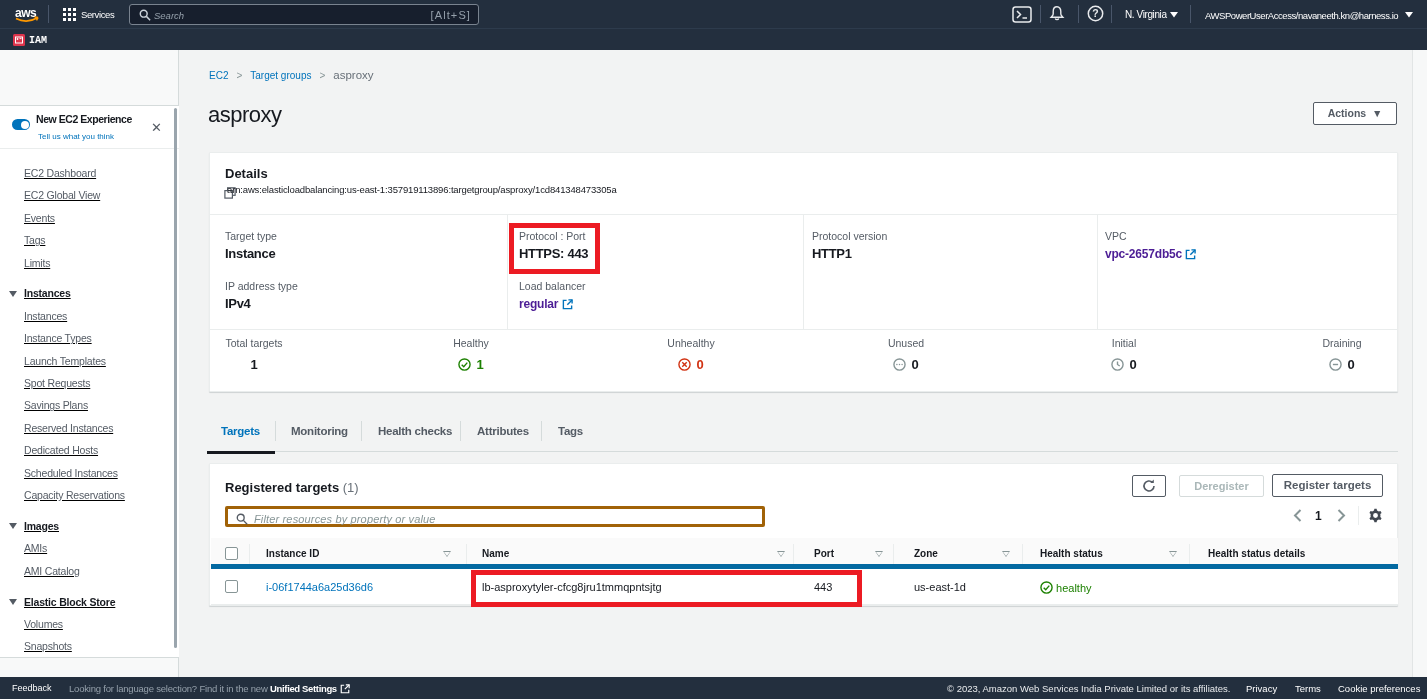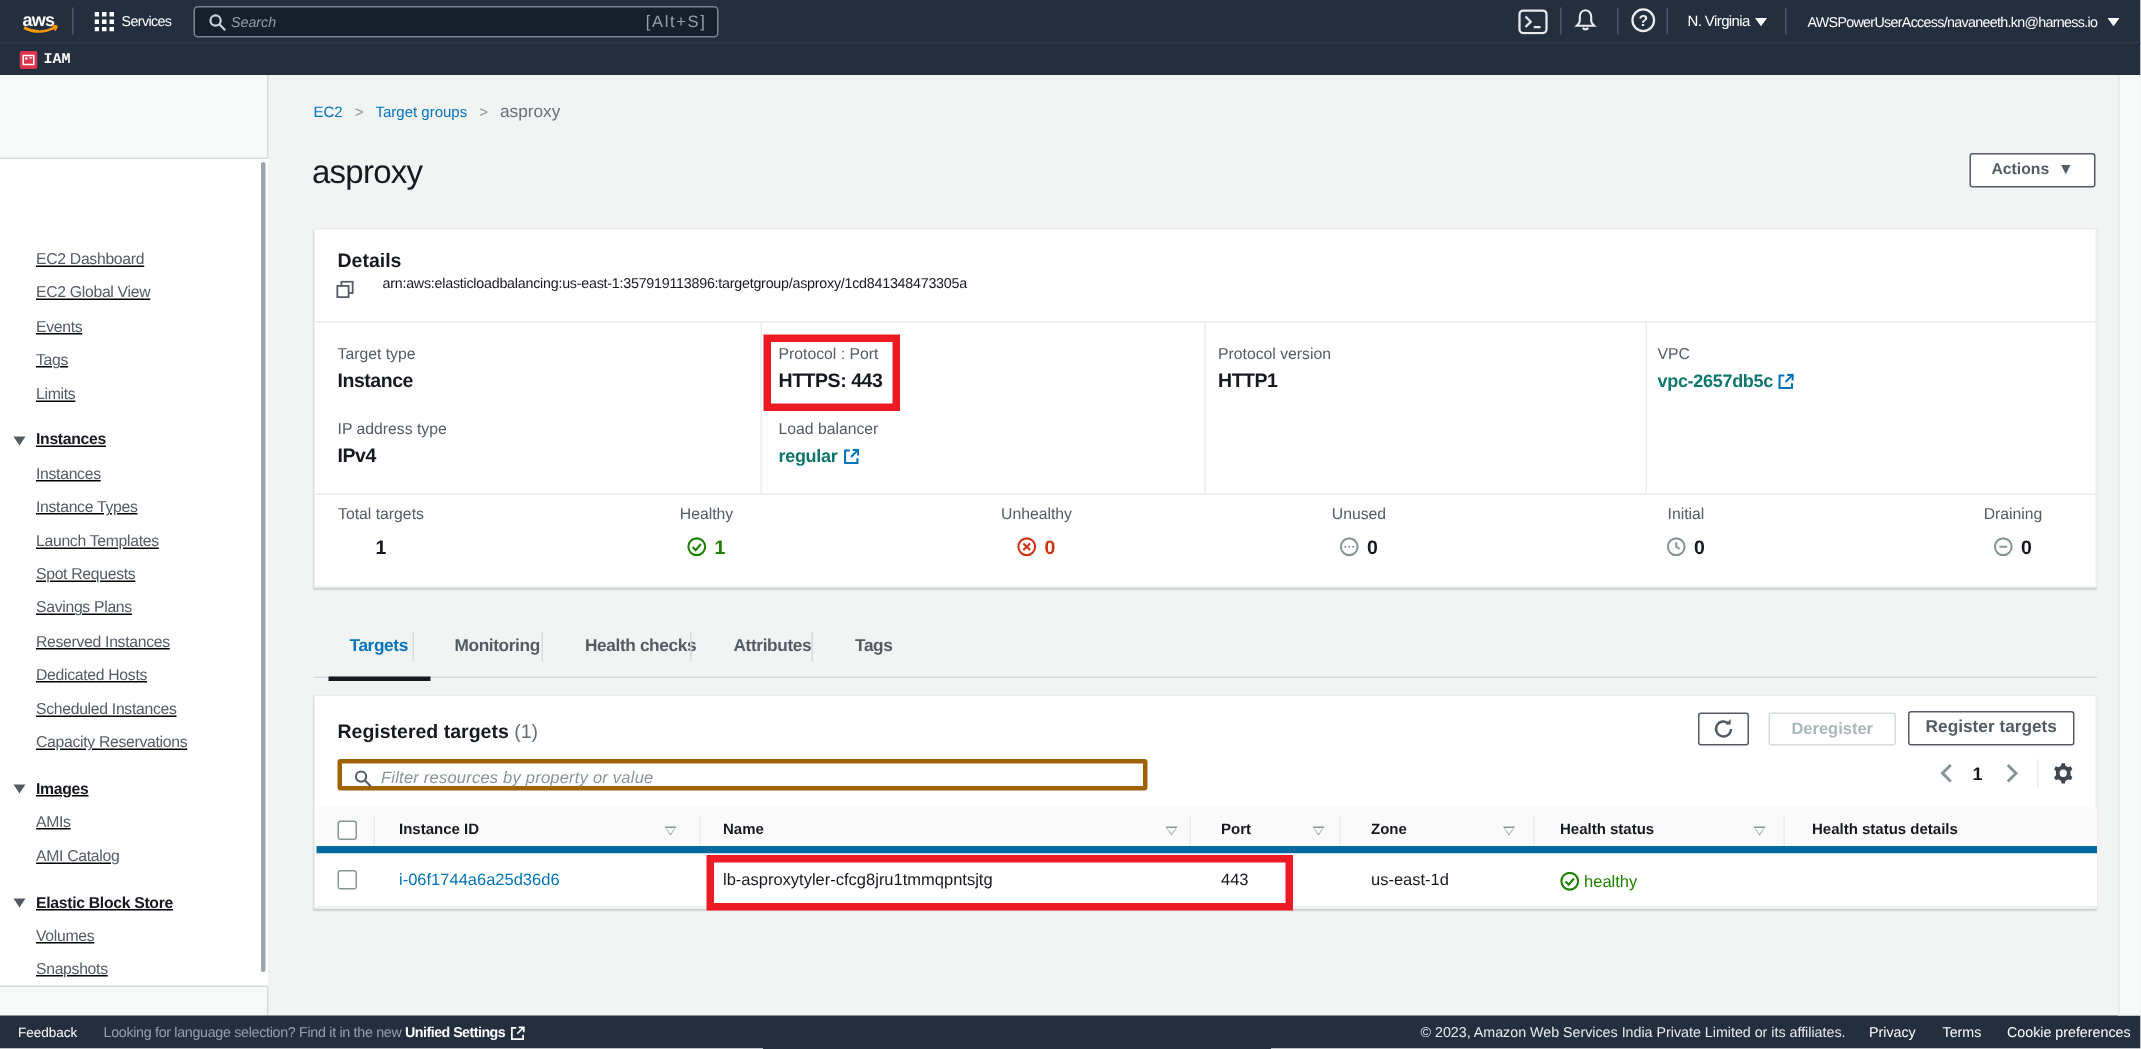--- a/index.html
+++ b/index.html
@@ -43,32 +43,32 @@
 .actions-btn { position:absolute; left:1313px; top:102px; width:84px; height:23px; line-height:21px; }
 
 
 .card { position:absolute; background:#fff; border:1px solid #eaeded; border-radius:1px; box-shadow:0 1px 1px 0 rgba(0,28,36,0.15); }
 #details-card { left:209px; top:152px; width:1189px; height:240px; }
 .card-h2 { position:absolute; left:15px; font-size:13px; font-weight:bold; color:#16191f; }
 .hdiv { position:absolute; left:0; width:100%; height:1px; background:#eaeded; }
 .vdiv { position:absolute; width:1px; background:#eaeded; }
 .lbl { position:absolute; font-size:10.5px; color:#545b64; white-space:nowrap; }
 .val { position:absolute; font-size:13px; letter-spacing:-0.3px; font-weight:bold; color:#16191f; white-space:nowrap; }
-.val a { color:#0f766e; text-decoration:none; font-size:12px; letter-spacing:-0.2px; }
-.arn { position:absolute; left:45px; top:31px; font-size:9.5px; letter-spacing:-0.15px; color:#16191f; white-space:nowrap; }
+.val a { color:#4c1d95; text-decoration:none; font-size:12px; letter-spacing:-0.2px; }
+.arn { position:absolute; left:17px; top:31px; font-size:9.5px; letter-spacing:-0.15px; color:#16191f; white-space:nowrap; }
 
 
 .stat { position:absolute; text-align:center; white-space:nowrap; }
 .stat .sl { font-size:10.5px; color:#545b64; }
 .stat .sv { margin-top:8px; font-size:13px; font-weight:bold; color:#16191f; display:flex; align-items:center; justify-content:center; gap:5px; }
 
 
 .tabs { position:absolute; left:209px; top:418px; width:1189px; height:34px; }
 .tabs .tabline { position:absolute; left:0; top:33px; width:100%; height:1px; background:#d5dbdb; }
-.tab { position:absolute; top:7px; font-size:11.5px; letter-spacing:-0.25px; font-weight:bold; color:#545b64;margin-left:12px; }
+.tab { position:absolute; top:7px; font-size:11.5px; letter-spacing:-0.25px; font-weight:bold; color:#545b64; }
 .tab.sel { color:#0073bb; }
 .tabsel-line { position:absolute; left:-14px; top:26px; height:3px; background:#16191f; }
 .tabsep { position:absolute; top:3px; width:1px; height:20px; background:#d5dbdb; }
 
 
 #rt-card { left:209px; top:463px; width:1189px; height:143px; }
 .filter { position:absolute; left:15px; top:42px; width:540px; height:21px; border:3px solid #a16207; border-radius:2px; background:#fff; }
 .filter .ph { position:absolute; left:26px; top:4px; font-size:11px; letter-spacing:0.15px; font-style:italic; color:#879596; }
 .icon-btn { position:absolute; width:34px; height:22px; border:1px solid #545b64; border-radius:2px; background:#fff; }
 .btn-dis { position:absolute; border:1px solid #d5dbdb; border-radius:2px; background:#fff; color:#aab7b8; font-weight:bold; font-size:11px; text-align:center; }
@@ -151,20 +151,26 @@
       <rect width="12" height="12" rx="1.5" fill="#dd344c"></rect>
       <rect x="2.5" y="3" width="7" height="6" fill="none" stroke="#fff" stroke-width="1"></rect>
       <circle cx="4.5" cy="5" r="0.9" fill="#fff"></circle>
       <line x1="6.5" y1="4.6" x2="8.5" y2="4.6" stroke="#fff" stroke-width="0.9"></line>
     </svg>
     <div class="abs" style="left:29px;top:6px;color:#fff;font-size:10px;font-weight:bold;font-family:Liberation Mono, monospace;">IAM</div>
   </div>
 
   <div class="sidebar-bg"></div>
   <div class="sidepanel">
+    <div class="sp-head">
+      <div class="toggle"></div>
+      <div class="sp-title">New EC2 Experience</div>
+      <div class="sp-sub">Tell us what you think</div>
+      <div class="sp-x">✕</div>
+    </div>
     <div class="nav">
       <div>EC2 Dashboard</div>
       <div>EC2 Global View</div>
       <div>Events</div>
       <div>Tags</div>
       <div>Limits</div>
       <div class="sec">Instances</div>
       <div>Instances</div>
       <div>Instance Types</div>
       <div>Launch Templates</div>

